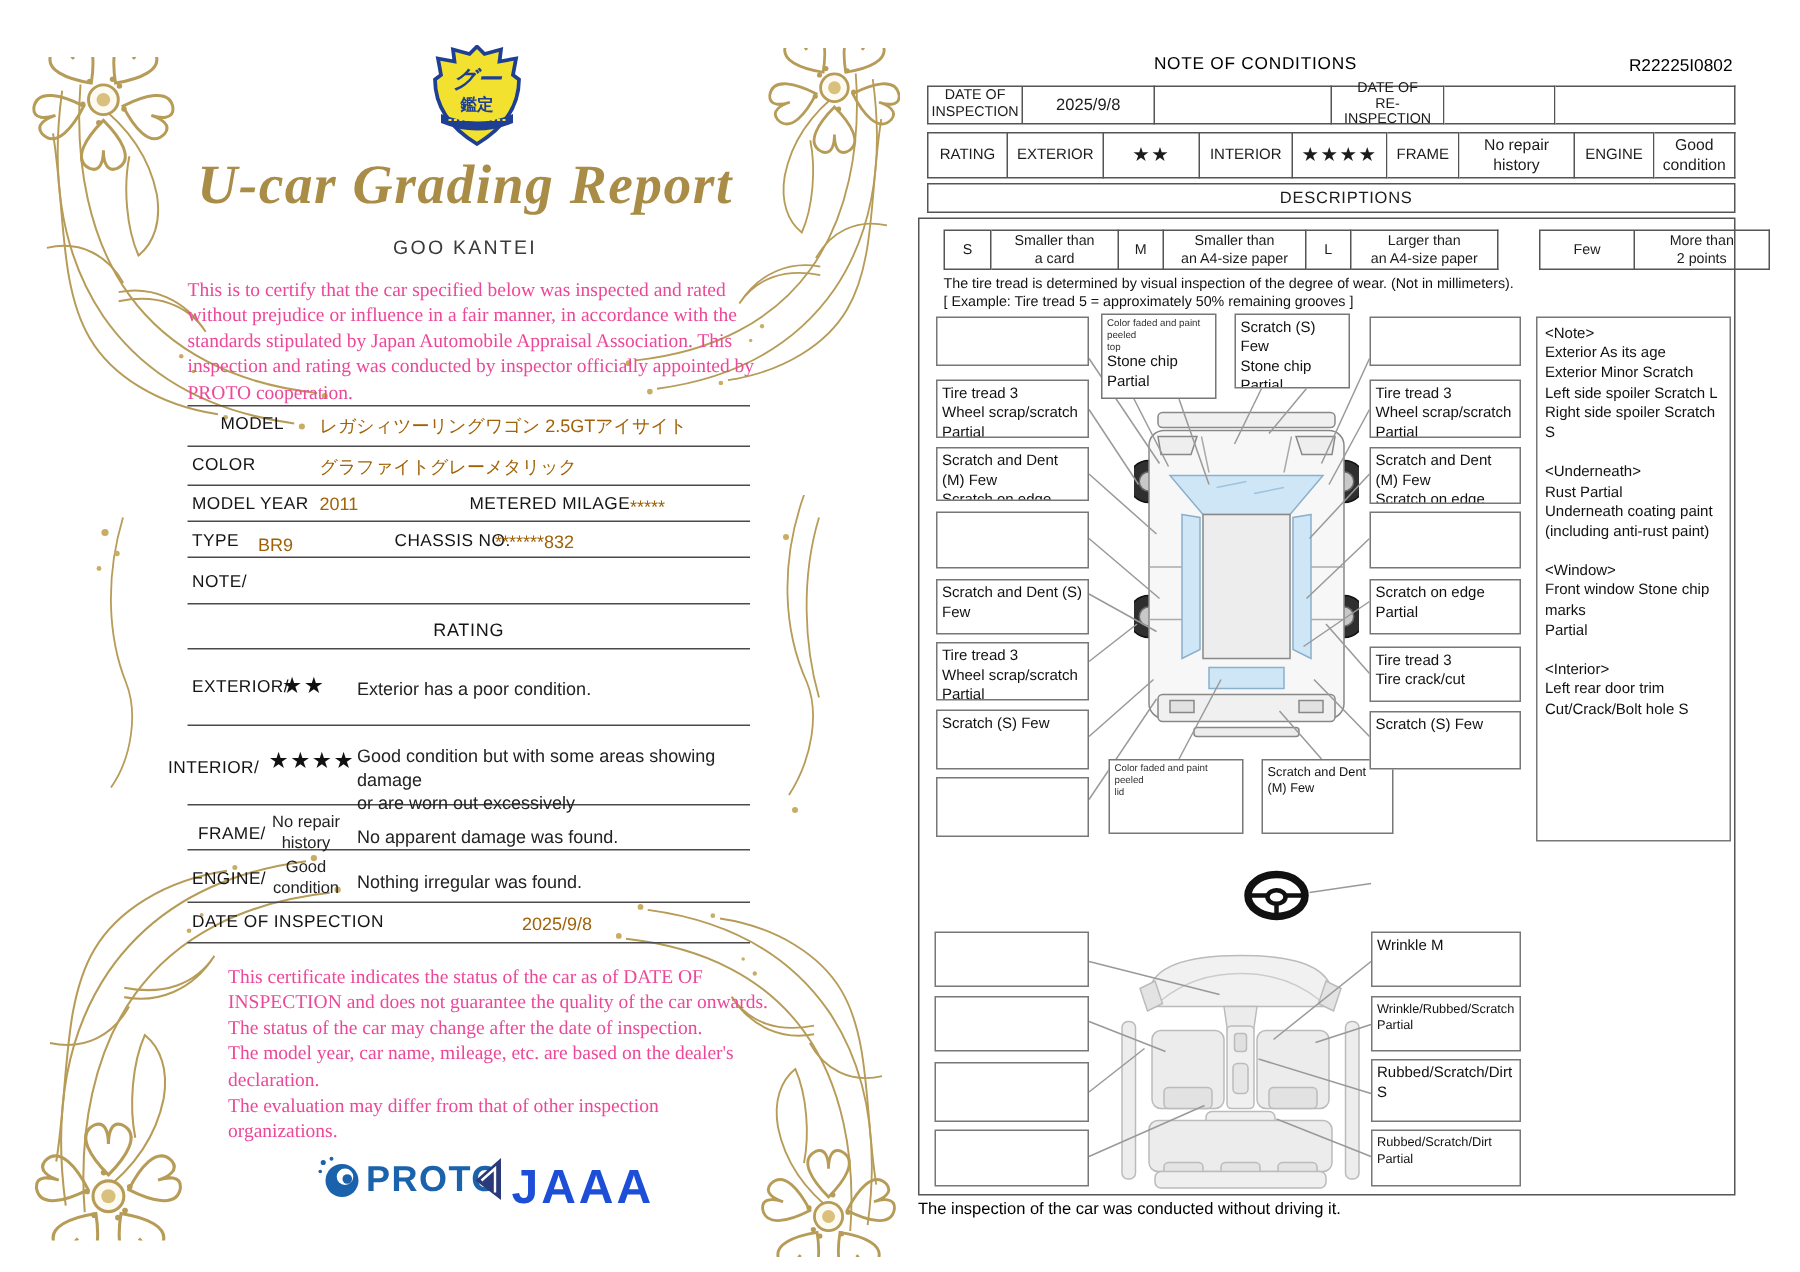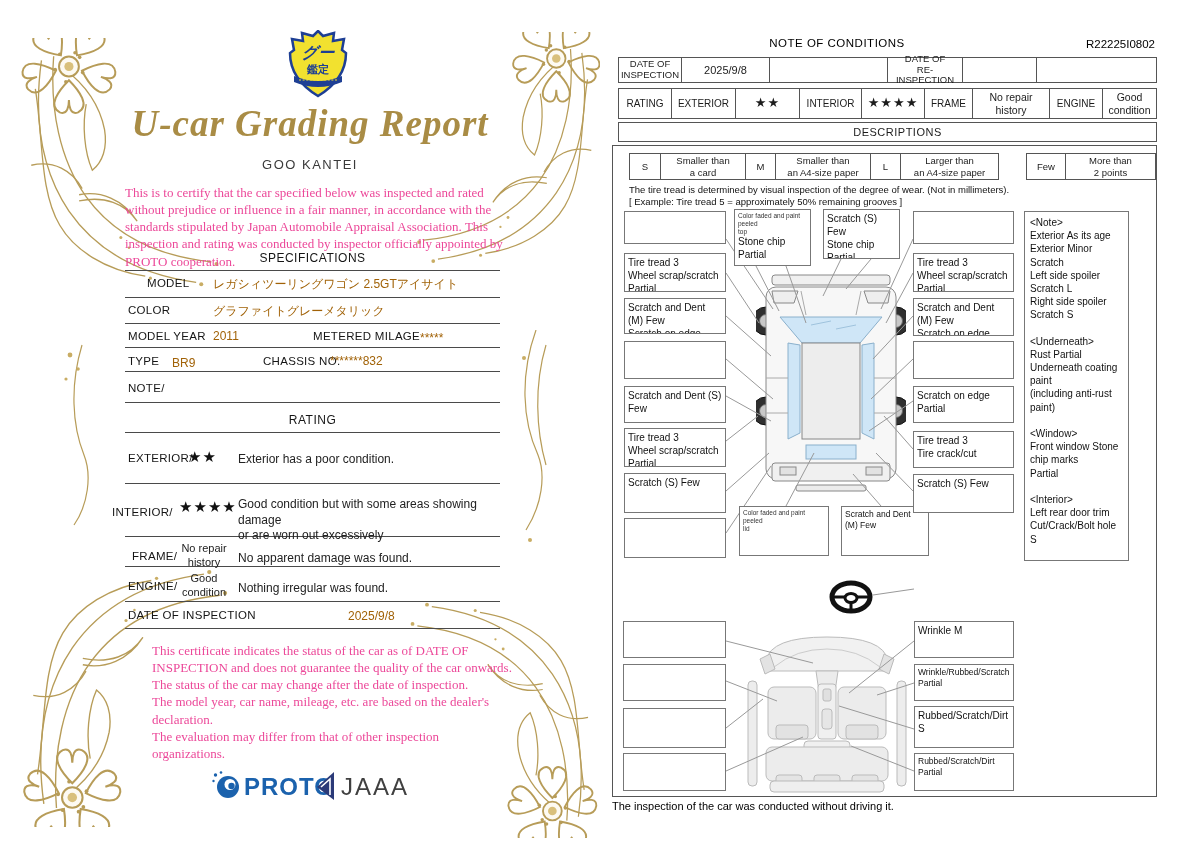--- a/index.html
+++ b/index.html
@@ -15,21 +15,21 @@
   #goo-kantei { font-size:13px; letter-spacing:1.5px; color:#3a3a3a; }
   .cert-par { font-family:"Liberation Serif", serif; font-size:13px; line-height:1.32; color:#ec4899; }
   .h-line { position:absolute; left:125px; width:375px; height:1px; background:#4a4a4a; }
   .spec-label { font-size:11.5px; color:#151515; letter-spacing:0.3px; }
   .spec-value { font-size:12px; color:#a16207; }
   .spec-head  { font-size:12px; color:#151515; letter-spacing:0.5px; }
   .stars-l { font-size:15px; color:#111; letter-spacing:1px; }
   .rate-desc { font-size:12px; color:#222; line-height:1.3; }
   .rate-val  { font-size:11px; color:#222; text-align:center; line-height:1.25; }
   .logo-text-proto { font-size:24px; font-weight:bold; color:#1b62ad; letter-spacing:1px; }
-  .logo-text-jaaa  { font-size:24px; font-weight:normal; color:#404040; letter-spacing:2px; }
+  .logo-text-jaaa  { font-size:32px; font-weight:bold; color:#1d4ed8; letter-spacing:2px; }
   .orn { position:absolute; pointer-events:none; }
   .tbl { position:absolute; display:flex; }
   .cell { border:1px solid #555; border-left:none; display:flex; align-items:center; justify-content:center;
           text-align:center; font-size:9.5px; line-height:1.15; background:#fff; }
   .cell:first-child { border-left:1px solid #555; }
   .cell .stars { font-size:13px; letter-spacing:1px; }
   .cell .val { font-size:11px; }
   #desc-bar { border:1px solid #555; display:flex; align-items:center; justify-content:center;
               font-size:11px; letter-spacing:0.5px;padding-left:20px; }
   #big-box { border:1px solid #555; }
@@ -131,21 +131,20 @@
     <text x="32" y="43" text-anchor="middle" font-size="11" font-weight="bold" fill="#1e3f94" font-family="Liberation Sans, sans-serif">鑑定</text>
     <path d="M8,46 Q32,56 56,46 L56,52 Q32,62 8,52 Z" fill="#1e3f94"></path>
     <line x1="13" y1="50" x2="51" y2="50" stroke="#f2e12f" stroke-width="1.2" stroke-dasharray="2,1.6"></line>
   </svg>
 
   <div class="abs center" id="gr-title" style="left:60px;top:102px;width:500px">U-car Grading Report</div>
   <div class="abs center" id="goo-kantei" style="left:60px;top:157px;width:500px">GOO KANTEI</div>
 
   <div class="abs cert-par" style="left:125px;top:184px;width:382px">This is to certify that the car specified below was inspected and rated without prejudice or influence in a fair manner, in accordance with the standards stipulated by Japan Automobile Appraisal Association. This inspection and rating was conducted by inspector officially appointed by PROTO cooperation.</div>
 
-  <div class="abs center spec-head" style="left:125px;top:251px;width:375px">SPECIFICATIONS</div>
 
   <div class="h-line" style="top:270px"></div>
   <div class="h-line" style="top:297px"></div>
   <div class="h-line" style="top:323px"></div>
   <div class="h-line" style="top:347px"></div>
   <div class="h-line" style="top:371px"></div>
   <div class="h-line" style="top:402px"></div>
   <div class="h-line" style="top:432px"></div>
   <div class="h-line" style="top:483px"></div>
   <div class="h-line" style="top:536px"></div>
@@ -265,21 +264,21 @@
       <div class="legend-cell pre" style="width:85px">Smaller than
 a card</div>
       <div class="legend-cell" style="width:30px">M</div>
       <div class="legend-cell pre" style="width:95px">Smaller than
 an A4-size paper</div>
       <div class="legend-cell" style="width:30px">L</div>
       <div class="legend-cell pre" style="width:98px">Larger than
 an A4-size paper</div>
     </div>
     <div class="tbl" style="left:413px;top:7px;height:27px">
-      <div class="legend-cell" style="width:40px">Few</div>
+      <div class="legend-cell" style="width:64px">Few</div>
       <div class="legend-cell pre" style="width:90px">More than
 2 points</div>
     </div>
     <div class="abs tread-note" style="left:16px;top:38px">The tire tread is determined by visual inspection of the degree of wear. (Not in millimeters).</div>
     <div class="abs tread-note" style="left:16px;top:50px">[ Example: Tire tread 5 = approximately 50% remaining grooves ]</div>
 
     <svg class="leadlines" width="545" height="652" viewBox="0 0 545 652">
       <g stroke="#999" stroke-width="1">
         <line x1="113" y1="93" x2="160" y2="163"></line>
         <line x1="113" y1="127" x2="146" y2="177"></line>
@@ -368,21 +367,21 @@
         <rect x="76" y="80" width="10" height="20" rx="3" fill="#e6e6e6"></rect>
         <rect x="58" y="112" width="46" height="26" rx="4" fill="#f0f0f0"></rect>
         <rect x="20" y="118" width="122" height="34" rx="6" fill="#ececec"></rect>
         <rect x="30" y="146" width="26" height="10" rx="3" fill="#e4e4e4"></rect>
         <rect x="68" y="146" width="26" height="10" rx="3" fill="#e4e4e4"></rect>
         <rect x="106" y="146" width="26" height="10" rx="3" fill="#e4e4e4"></rect>
         <rect x="24" y="152" width="114" height="11" rx="4" fill="#efefef"></rect>
       </g>
     </svg>
 
-    <div id="note-panel" style="left:411px;top:65px;width:105px;height:350px"><span class="pre">&lt;Note&gt;
+    <div id="note-panel" style="left:411px;top:65px;width:130px;height:350px"><span class="pre">&lt;Note&gt;
 Exterior As its age
 Exterior Minor Scratch
 Left side spoiler Scratch L
 Right side spoiler Scratch S
 
 &lt;Underneath&gt;
 Rust Partial
 Underneath coating paint
 (including anti-rust paint)
 

